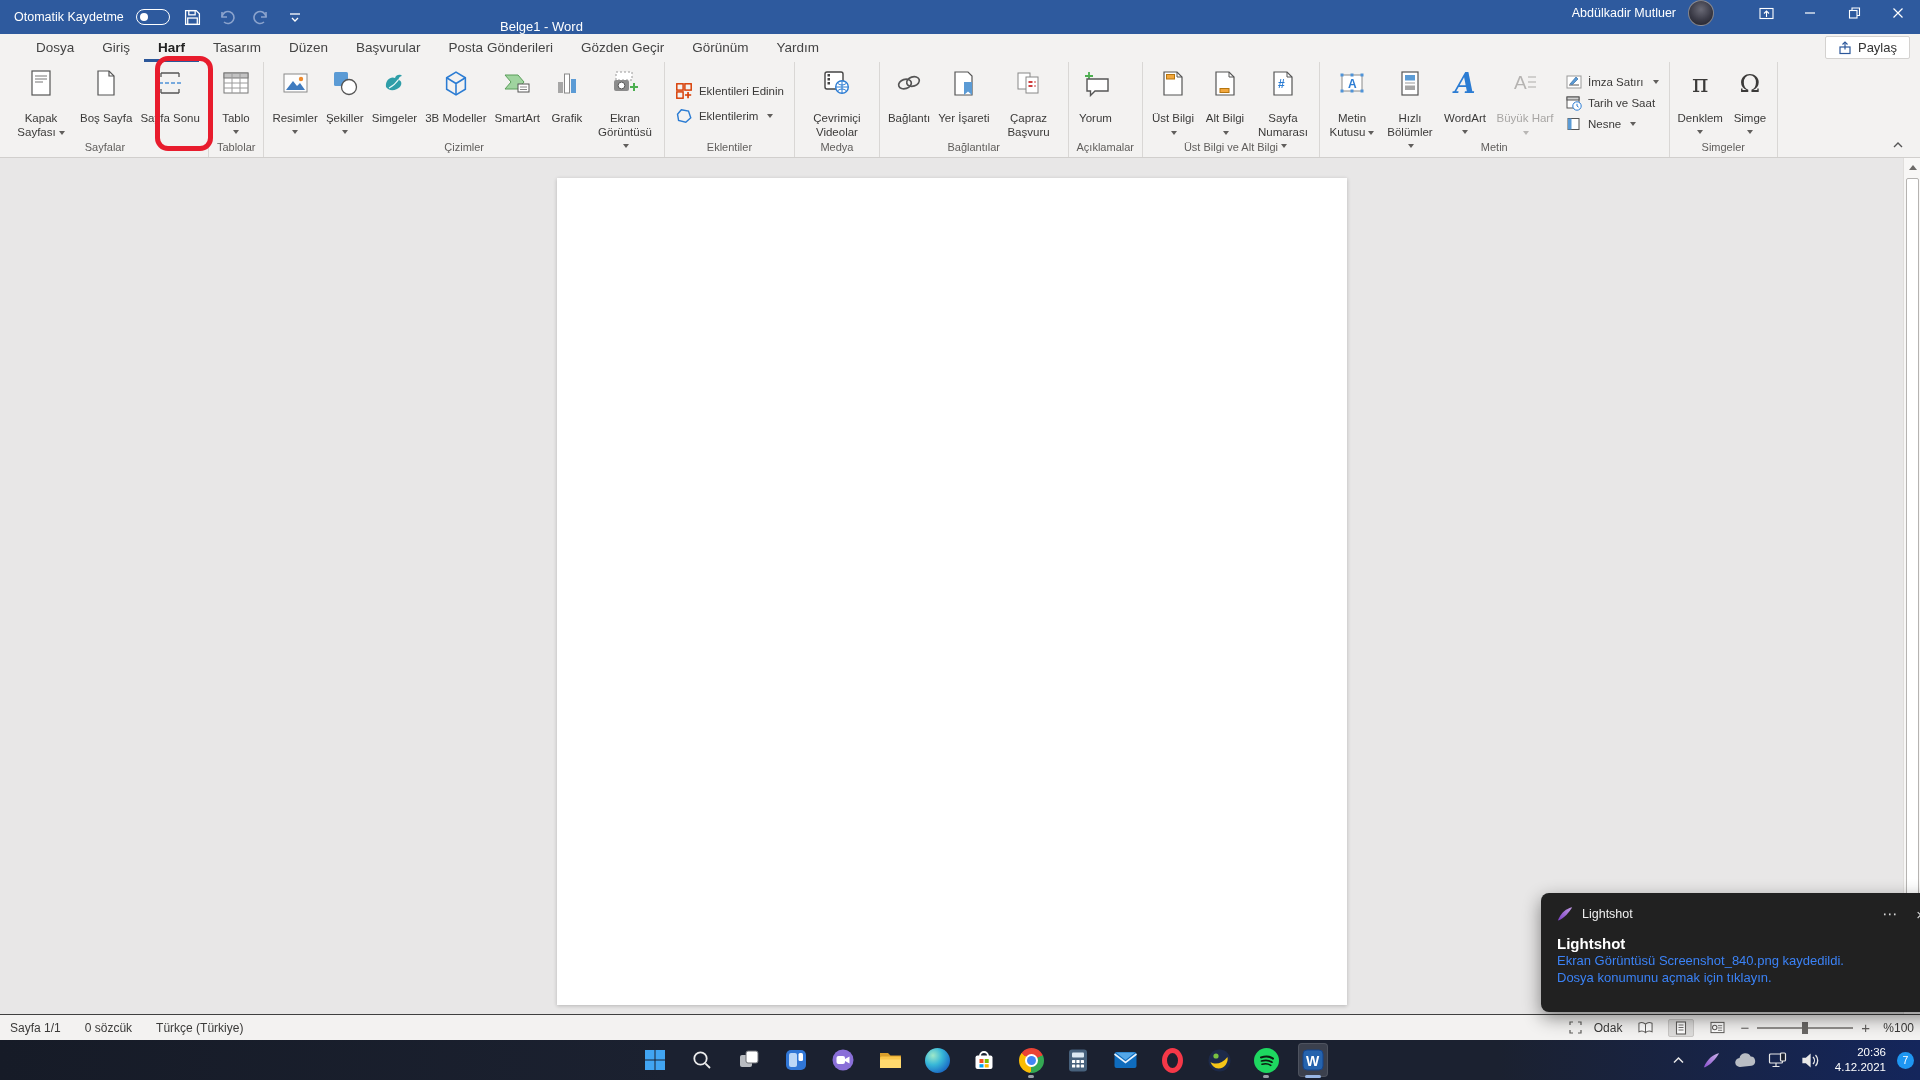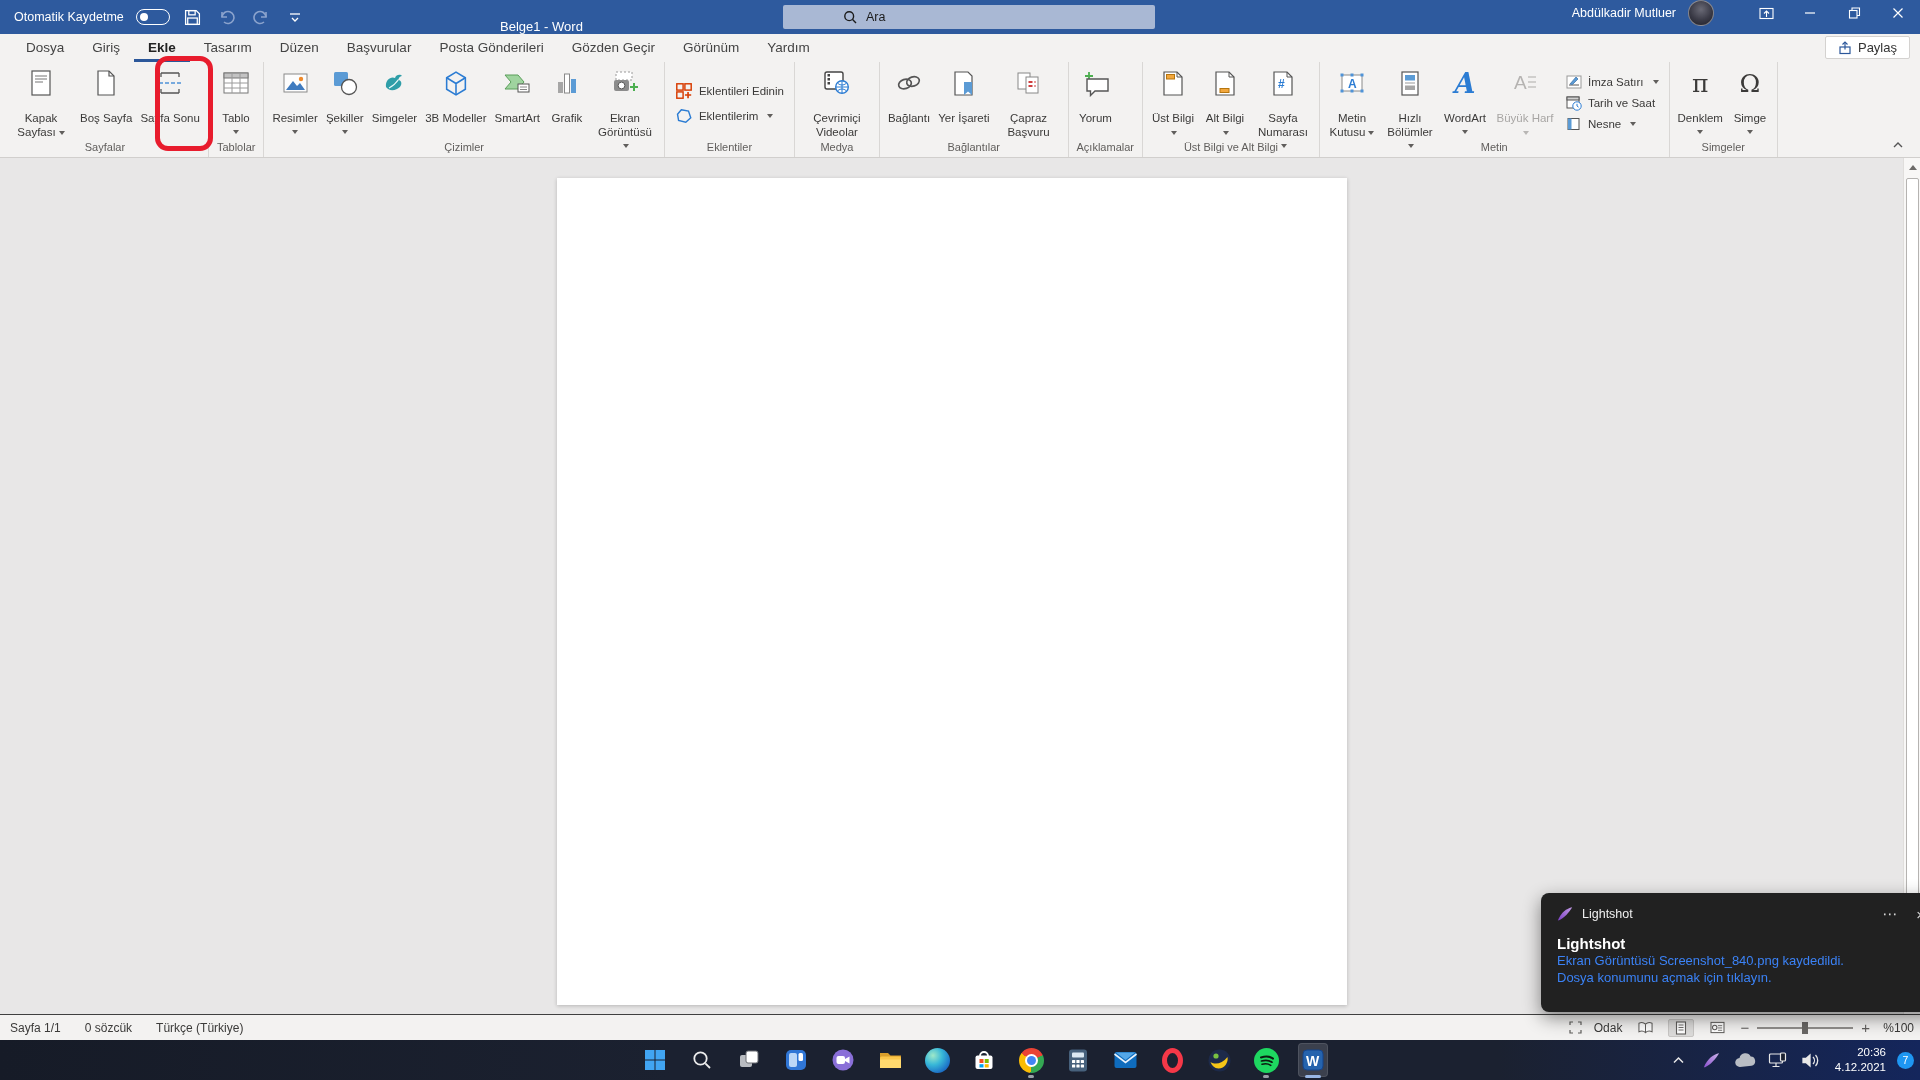--- a/index.html
+++ b/index.html
@@ -15,21 +15,21 @@
 .tb-ic{display:flex;align-items:center;justify-content:center;width:22px;height:22px}
 .tb-title{position:absolute;left:500px;top:0;height:52px;display:flex;align-items:center;font-size:13px;white-space:nowrap}
 .searchbox{position:absolute;left:783px;top:5px;width:372px;height:24px;background:#a9b8d4;border-radius:2px;display:flex;align-items:center;gap:8px;padding-left:60px;color:#1b1b1b;font-size:12.5px;cursor:text}
 .tb-right{position:absolute;right:0;top:0;height:26px;display:flex;align-items:center}
 .tb-user{font-size:12.5px;margin-right:12px;white-space:nowrap}
 .avatar{width:26px;height:26px;border-radius:50%;background:radial-gradient(circle at 50% 35%,#6a6a76 0%,#3a3a46 55%,#1d1d26 100%);margin-right:30px;border:1px solid rgba(255,255,255,.4)}
 .winbtn{width:44px;height:34px;display:flex;align-items:center;justify-content:center;cursor:pointer}
 
 
 .menubar{height:28px;background:#f3f2f1;display:flex;align-items:flex-end;position:relative;flex:0 0 auto}
-.tabs{display:flex;align-items:flex-end;padding-left:12px}
+.tabs{display:flex;align-items:flex-end;padding-left:22px}
 .tab{font-size:13.5px;color:#444;padding:4px 14px 7px;cursor:pointer;white-space:nowrap}
 .tab.active{color:#232323;font-weight:700;padding-bottom:4px;border-bottom:3px solid #2b579a}
 .share-btn{position:absolute;right:10px;bottom:3px;display:flex;align-items:center;gap:6px;background:#fff;border:1px solid #d4d2d0;border-radius:2px;padding:3px 12px;font-size:13px;color:#333;cursor:pointer}
 
 
 .ribbon{height:96px;background:#f3f2f1;border-bottom:1px solid #d1cfcd;display:flex;align-items:stretch;padding:0 2px;position:relative;flex:0 0 auto}
 .rgroup{display:flex;flex-direction:column;border-right:1px solid #d9d7d5;padding:0 2px}
 .rgrow{height:79px;display:flex;align-items:stretch;padding:3px 2px 0}
 .glab{height:16px;font-size:11px;color:#605e5c;text-align:center;white-space:nowrap;padding:0 6px}
 .rbtn{display:flex;flex-direction:column;align-items:center;min-width:46px;max-width:70px;padding:1px 4px;cursor:pointer;color:#3b3a39}
@@ -128,29 +128,20 @@
           </svg>
       </span>
       <span class="tb-ic">
         <svg width="14" height="14" viewBox="0 0 14 14" fill="none" stroke="#fff" stroke-width="1.3">
             <path d="M2 4 h10"></path>
             <path d="M4 8 l3 3 l3 -3"></path>
           </svg>
       </span>
     </div>
     <div class="tb-title">Belge1 - Word</div>
-    <div class="searchbox">
-      <span style="display:flex">
-        <svg width="15" height="15" viewBox="0 0 15 15" fill="none" stroke="#1b1b1b" stroke-width="1.4">
-            <circle cx="6.2" cy="6.2" r="4.4"></circle>
-            <path d="M9.6 9.6 L13 13"></path>
-          </svg>
-      </span>
-      <span>Ara</span>
-    </div>
     <div class="tb-right">
       <span class="tb-user">Abdülkadir Mutluer</span>
       <span class="avatar"></span>
       <span class="winbtn">
         <svg width="17" height="17" viewBox="0 0 17 17" fill="none" stroke="#fff" stroke-width="1.1">
             <rect x="2" y="3.5" width="13" height="10"></rect>
             <path d="M8.5 12 V6.5"></path>
             <path d="M6 8.5 L8.5 6 L11 8.5"></path>
           </svg>
       </span>
@@ -170,21 +161,21 @@
             <path d="M2.5 2.5 L11.5 11.5 M11.5 2.5 L2.5 11.5"></path>
           </svg>
       </span>
     </div>
   </div>
 
   <div class="menubar">
     <div class="tabs">
       <span class="tab">Dosya</span>
       <span class="tab">Giriş</span>
-      <span class="tab active">Ekle</span>
+      <span class="tab active">Harf</span>
       <span class="tab">Tasarım</span>
       <span class="tab">Düzen</span>
       <span class="tab">Başvurular</span>
       <span class="tab">Posta Gönderileri</span>
       <span class="tab">Gözden Geçir</span>
       <span class="tab">Görünüm</span>
       <span class="tab">Yardım</span>
     </div>
     <span class="share-btn">
       <svg width="14" height="14" viewBox="0 0 14 14" fill="none" stroke="#2b579a" stroke-width="1.2">

